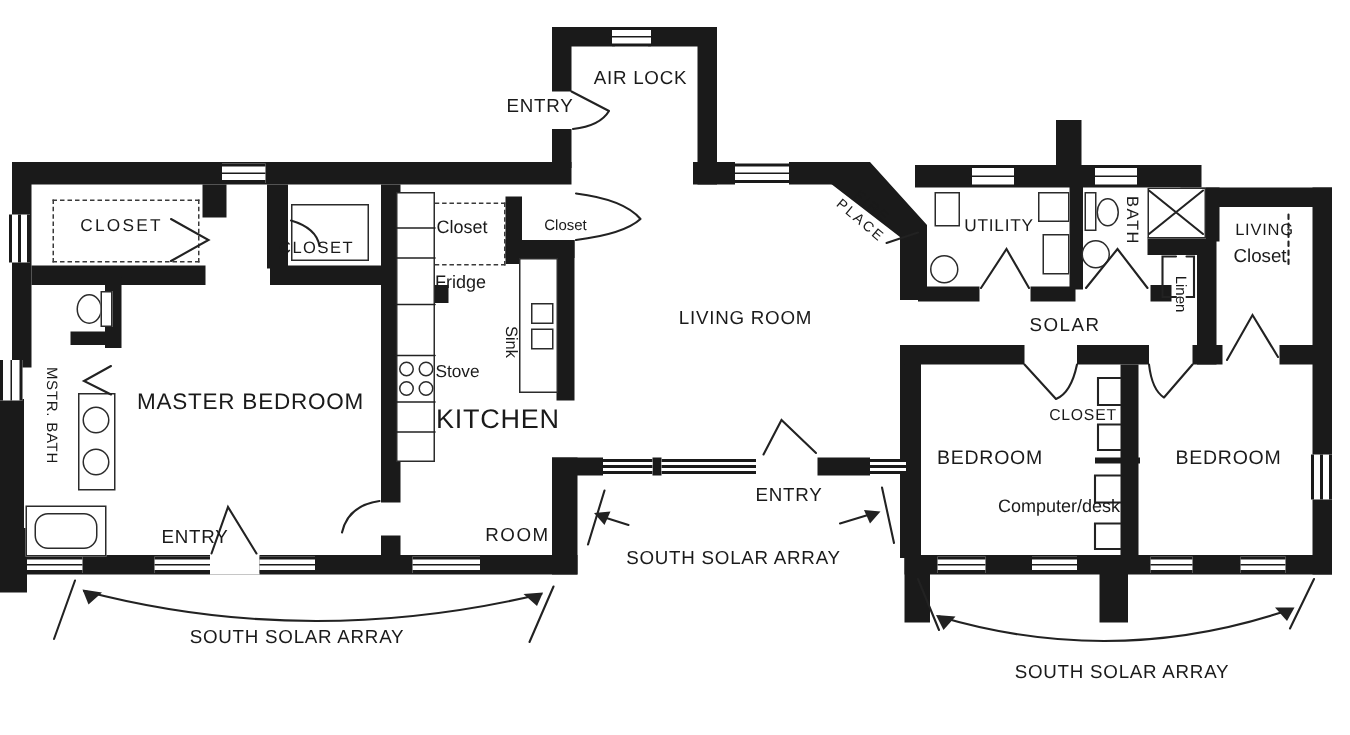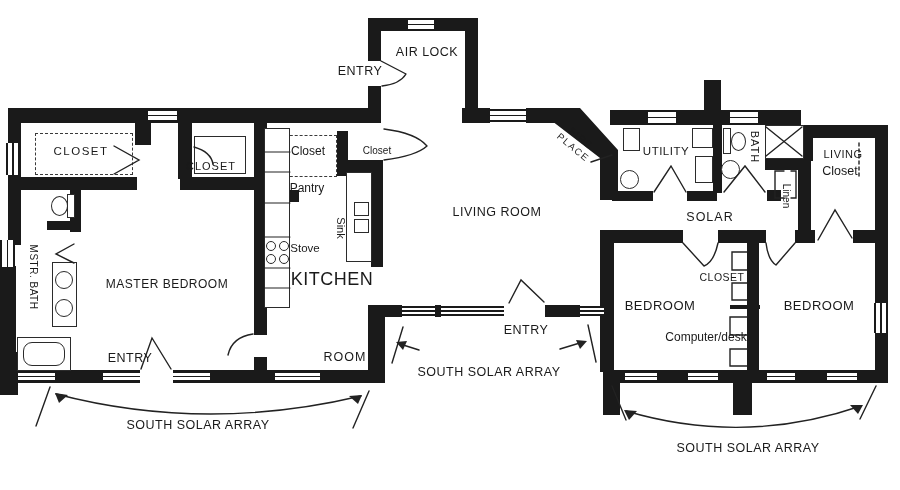--- a/index.html
+++ b/index.html
@@ -181,38 +181,38 @@
       <path d="M396,342 l11,-1 l-4,9 z"></path>
       <path d="M587,341 l-11,-1 l4,9 z"></path>
       <path d="M624,410 l13,1 l-8,9 z"></path>
       <path d="M863,405 l-13,0 l8,9 z"></path>
     </g>
   </svg>
 
   <span class="lbl" style="left:427px;top:52px;font-size:12.5px;letter-spacing:.5px">AIR LOCK</span>
   <span class="lbl" style="left:360px;top:71px;font-size:12.5px;letter-spacing:.5px">ENTRY</span>
   <span class="lbl" style="left:497px;top:212px;font-size:12.5px;letter-spacing:.5px">LIVING ROOM</span>
-  <span class="lbl" style="left:167px;top:284px;font-size:12px;letter-spacing:.5px">MASTER BEDROOM</span>
+  <span class="lbl" style="left:167px;top:268px;font-size:15px;letter-spacing:.5px">MASTER BEDROOM</span>
   <span class="lblv" style="left:33px;top:277px;font-size:10px;letter-spacing:.5px">MSTR. BATH</span>
   <span class="lbl" style="left:332px;top:279px;font-size:18px;letter-spacing:.5px">KITCHEN</span>
   <span class="lbl" style="left:345px;top:357px;font-size:12.5px;letter-spacing:1px">ROOM</span>
   <span class="lbl" style="left:666px;top:152px;font-size:11.5px;letter-spacing:.5px">UTILITY</span>
   <span class="lbl" style="left:710px;top:217px;font-size:12.5px;letter-spacing:1px">SOLAR</span>
   <span class="lblv" style="left:754px;top:147px;font-size:11px;letter-spacing:1px">BATH</span>
   <span class="lbl" style="left:843px;top:154px;font-size:11px;letter-spacing:.5px">LIVING</span>
   <span class="lbl" style="left:840px;top:171px;font-size:12.5px">Closet</span>
   <span class="lblv" style="left:786px;top:196px;font-size:10px">Linen</span>
   <span class="lbl" style="left:660px;top:305px;font-size:13px;letter-spacing:.5px">BEDROOM</span>
   <span class="lbl" style="left:819px;top:305px;font-size:13px;letter-spacing:.5px">BEDROOM</span>
 
   <span class="lbl" style="left:81px;top:152px;font-size:11.5px;letter-spacing:1.5px">CLOSET</span>
   <span class="lbl" style="left:211px;top:166px;font-size:11px;letter-spacing:1px">CLOSET</span>
   <span class="lbl" style="left:308px;top:151px;font-size:12px">Closet</span>
   <span class="lbl" style="left:377px;top:151px;font-size:10px">Closet</span>
-  <span class="lbl" style="left:307px;top:188px;font-size:12px">Pantry</span>
+  <span class="lbl" style="left:307px;top:188px;font-size:12px">Fridge</span>
   <span class="lblv" style="left:340px;top:228px;font-size:11px">Sink</span>
   <span class="lbl" style="left:305px;top:249px;font-size:11.5px">Stove</span>
   <span class="lbl" style="left:722px;top:277px;font-size:10.5px;letter-spacing:.5px">CLOSET</span>
   <span class="lbl" style="left:706px;top:337px;font-size:12px">Computer/desk</span>
 
   <div class="fireplace-lbl" style="left:577px;top:143px;">
     <span>FIRE</span><br>
     <span>PLACE</span>
   </div>
 

